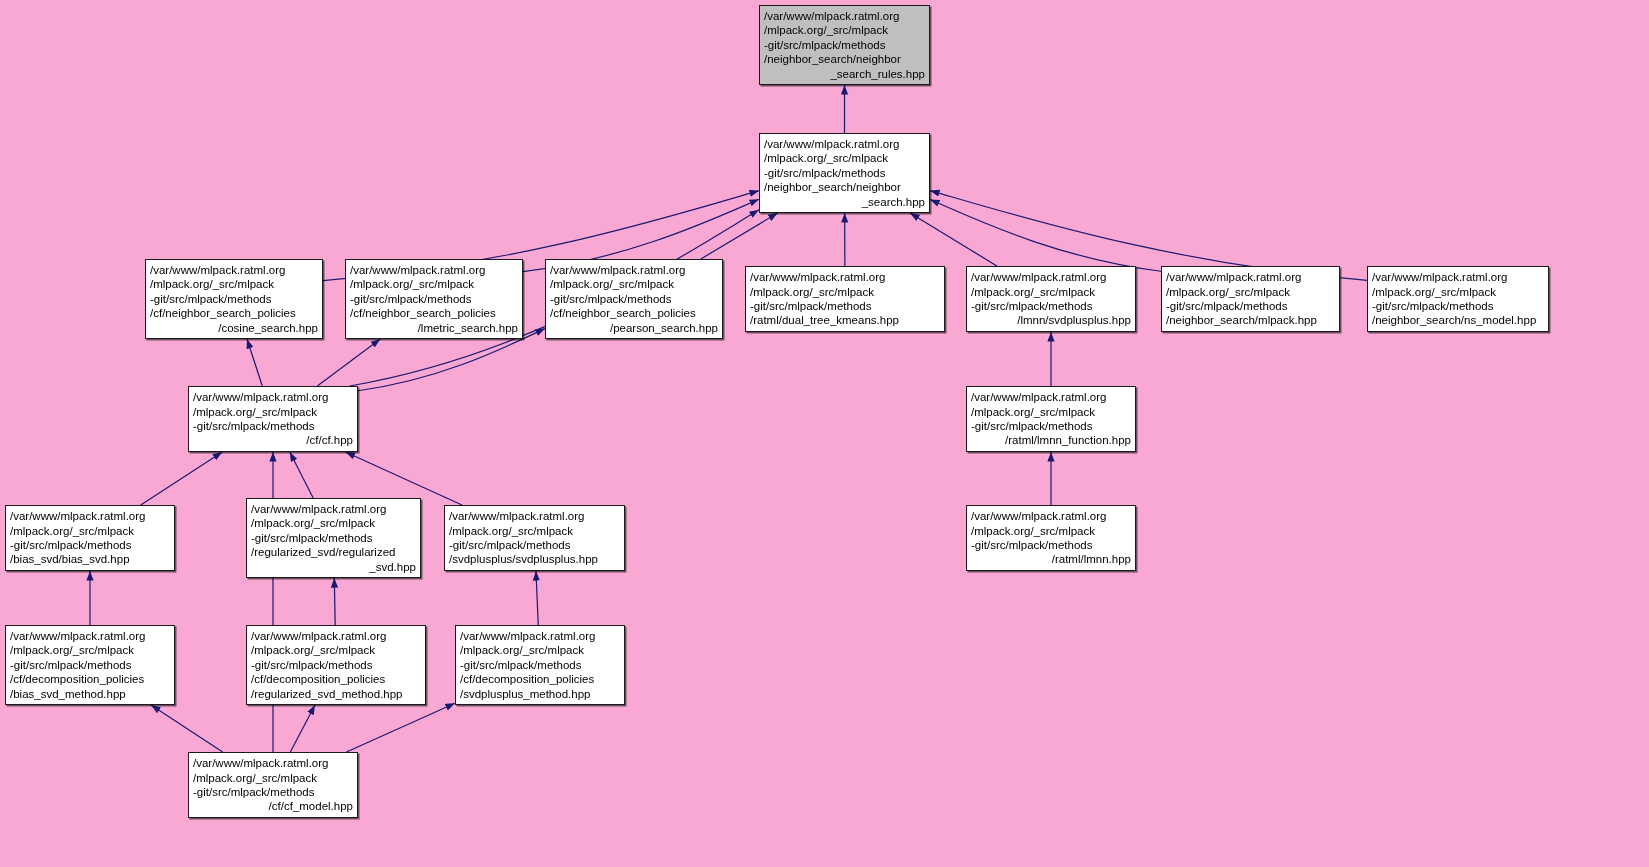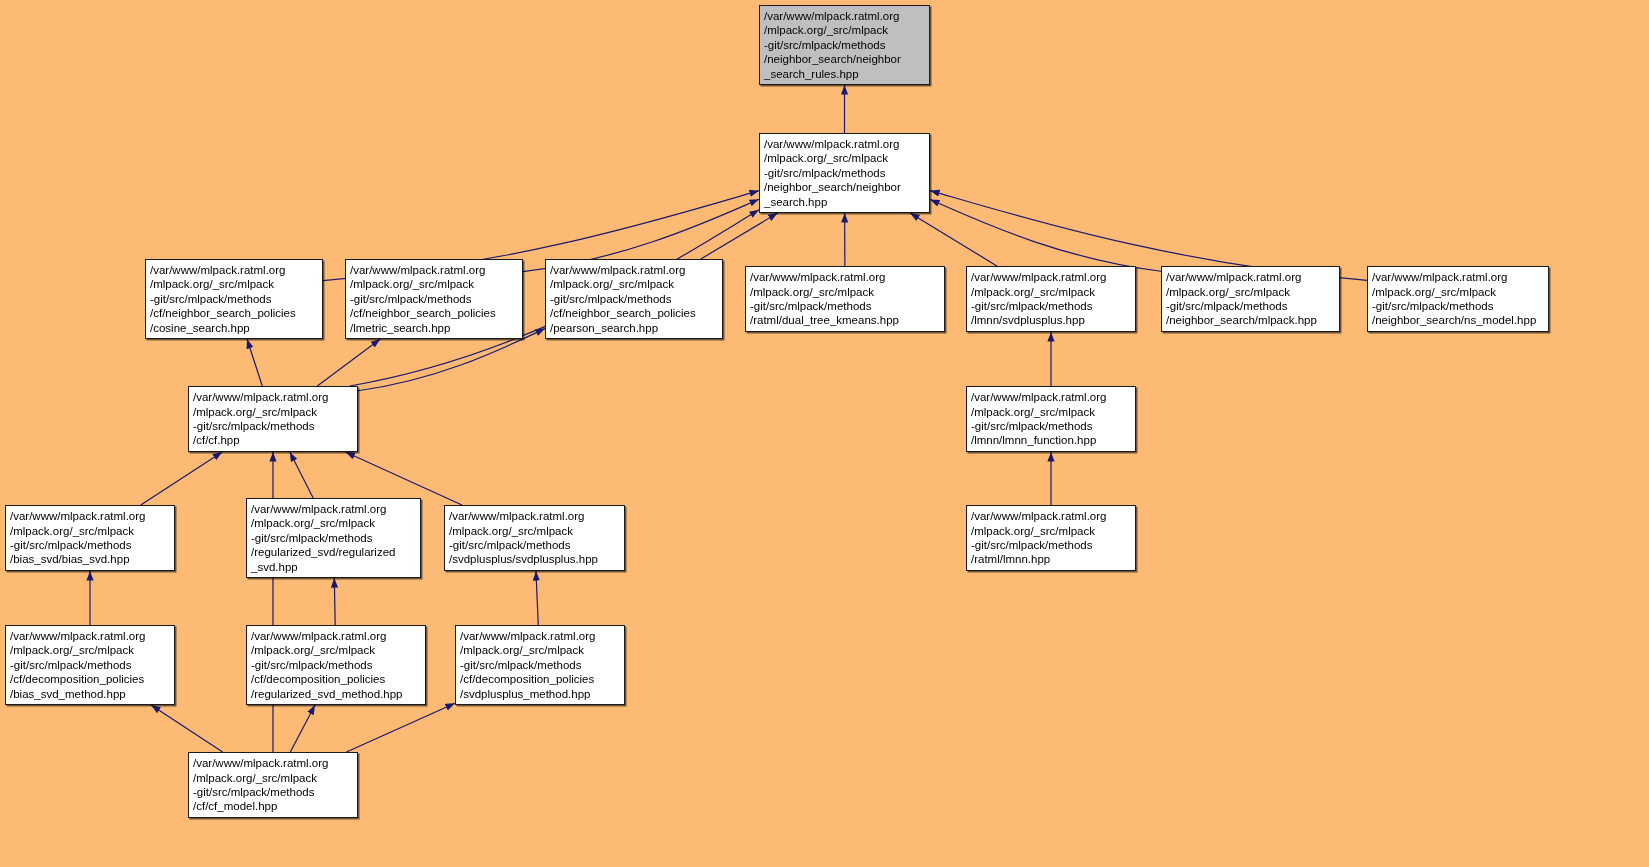--- a/index.html
+++ b/index.html
@@ -4,21 +4,21 @@
 <style>
   html, body {
     margin: 0;
     padding: 0;
     background: #ffffff;
   }
   #graph {
     position: relative;
     width: 1649px;
     height: 867px;
-    background: #fdba74;
+    background: #f9a8d4;
     font-family: "Liberation Sans", sans-serif;
     overflow: hidden;
   }
   #edges {
     position: absolute;
     left: 0;
     top: 0;
     width: 1649px;
     height: 867px;
     pointer-events: none;
@@ -44,21 +44,21 @@
     background: #bfbfbf;
   }
   .node .ln {
     display: block;
     width: 100%;
   }
   .node .ln.l {
     text-align: left;
   }
   .node .ln.c {
-    text-align: left;
+    text-align: right;
   }
 </style>
 </head>
 <body>
 
 <div id="graph">
   <svg id="edges" viewBox="0 0 1649 867">
     <defs>
       <marker id="arrow" markerWidth="9" markerHeight="9" refX="8" refY="3" orient="auto" markerUnits="strokeWidth">
         <path d="M0,0 L8,3 L0,6 z" fill="#191970"></path>
@@ -95,21 +95,21 @@
       <div class="node root" style="left: 759px; top: 5px; width: 171px; height: 80px;"><span class="ln l">/var/www/mlpack.ratml.org</span><span class="ln l">/mlpack.org/_src/mlpack</span><span class="ln l">-git/src/mlpack/methods</span><span class="ln l">/neighbor_search/neighbor</span><span class="ln c">_search_rules.hpp</span></div>
       <div class="node" style="left: 759px; top: 133px; width: 171px; height: 80px;"><span class="ln l">/var/www/mlpack.ratml.org</span><span class="ln l">/mlpack.org/_src/mlpack</span><span class="ln l">-git/src/mlpack/methods</span><span class="ln l">/neighbor_search/neighbor</span><span class="ln c">_search.hpp</span></div>
       <div class="node" style="left: 145px; top: 259px; width: 178px; height: 80px;"><span class="ln l">/var/www/mlpack.ratml.org</span><span class="ln l">/mlpack.org/_src/mlpack</span><span class="ln l">-git/src/mlpack/methods</span><span class="ln l">/cf/neighbor_search_policies</span><span class="ln c">/cosine_search.hpp</span></div>
       <div class="node" style="left: 345px; top: 259px; width: 178px; height: 80px;"><span class="ln l">/var/www/mlpack.ratml.org</span><span class="ln l">/mlpack.org/_src/mlpack</span><span class="ln l">-git/src/mlpack/methods</span><span class="ln l">/cf/neighbor_search_policies</span><span class="ln c">/lmetric_search.hpp</span></div>
       <div class="node" style="left: 545px; top: 259px; width: 178px; height: 80px;"><span class="ln l">/var/www/mlpack.ratml.org</span><span class="ln l">/mlpack.org/_src/mlpack</span><span class="ln l">-git/src/mlpack/methods</span><span class="ln l">/cf/neighbor_search_policies</span><span class="ln c">/pearson_search.hpp</span></div>
       <div class="node" style="left: 745px; top: 266px; width: 200px; height: 66px;"><span class="ln l">/var/www/mlpack.ratml.org</span><span class="ln l">/mlpack.org/_src/mlpack</span><span class="ln l">-git/src/mlpack/methods</span><span class="ln l">/ratml/dual_tree_kmeans.hpp</span></div>
       <div class="node" style="left: 966px; top: 266px; width: 170px; height: 66px;"><span class="ln l">/var/www/mlpack.ratml.org</span><span class="ln l">/mlpack.org/_src/mlpack</span><span class="ln l">-git/src/mlpack/methods</span><span class="ln c">/lmnn/svdplusplus.hpp</span></div>
       <div class="node" style="left: 1161px; top: 266px; width: 179px; height: 66px;"><span class="ln l">/var/www/mlpack.ratml.org</span><span class="ln l">/mlpack.org/_src/mlpack</span><span class="ln l">-git/src/mlpack/methods</span><span class="ln l">/neighbor_search/mlpack.hpp</span></div>
       <div class="node" style="left: 1367px; top: 266px; width: 182px; height: 66px;"><span class="ln l">/var/www/mlpack.ratml.org</span><span class="ln l">/mlpack.org/_src/mlpack</span><span class="ln l">-git/src/mlpack/methods</span><span class="ln l">/neighbor_search/ns_model.hpp</span></div>
       <div class="node" style="left: 188px; top: 386px; width: 170px; height: 66px;"><span class="ln l">/var/www/mlpack.ratml.org</span><span class="ln l">/mlpack.org/_src/mlpack</span><span class="ln l">-git/src/mlpack/methods</span><span class="ln c">/cf/cf.hpp</span></div>
-      <div class="node" style="left: 966px; top: 386px; width: 170px; height: 66px;"><span class="ln l">/var/www/mlpack.ratml.org</span><span class="ln l">/mlpack.org/_src/mlpack</span><span class="ln l">-git/src/mlpack/methods</span><span class="ln c">/lmnn/lmnn_function.hpp</span></div>
+      <div class="node" style="left: 966px; top: 386px; width: 170px; height: 66px;"><span class="ln l">/var/www/mlpack.ratml.org</span><span class="ln l">/mlpack.org/_src/mlpack</span><span class="ln l">-git/src/mlpack/methods</span><span class="ln c">/ratml/lmnn_function.hpp</span></div>
       <div class="node" style="left: 966px; top: 505px; width: 170px; height: 66px;"><span class="ln l">/var/www/mlpack.ratml.org</span><span class="ln l">/mlpack.org/_src/mlpack</span><span class="ln l">-git/src/mlpack/methods</span><span class="ln c">/ratml/lmnn.hpp</span></div>
       <div class="node" style="left: 5px; top: 505px; width: 170px; height: 66px;"><span class="ln l">/var/www/mlpack.ratml.org</span><span class="ln l">/mlpack.org/_src/mlpack</span><span class="ln l">-git/src/mlpack/methods</span><span class="ln l">/bias_svd/bias_svd.hpp</span></div>
       <div class="node" style="left: 246px; top: 498px; width: 175px; height: 80px;"><span class="ln l">/var/www/mlpack.ratml.org</span><span class="ln l">/mlpack.org/_src/mlpack</span><span class="ln l">-git/src/mlpack/methods</span><span class="ln l">/regularized_svd/regularized</span><span class="ln c">_svd.hpp</span></div>
       <div class="node" style="left: 444px; top: 505px; width: 181px; height: 66px;"><span class="ln l">/var/www/mlpack.ratml.org</span><span class="ln l">/mlpack.org/_src/mlpack</span><span class="ln l">-git/src/mlpack/methods</span><span class="ln l">/svdplusplus/svdplusplus.hpp</span></div>
       <div class="node" style="left: 5px; top: 625px; width: 170px; height: 80px;"><span class="ln l">/var/www/mlpack.ratml.org</span><span class="ln l">/mlpack.org/_src/mlpack</span><span class="ln l">-git/src/mlpack/methods</span><span class="ln l">/cf/decomposition_policies</span><span class="ln l">/bias_svd_method.hpp</span></div>
       <div class="node" style="left: 246px; top: 625px; width: 180px; height: 80px;"><span class="ln l">/var/www/mlpack.ratml.org</span><span class="ln l">/mlpack.org/_src/mlpack</span><span class="ln l">-git/src/mlpack/methods</span><span class="ln l">/cf/decomposition_policies</span><span class="ln l">/regularized_svd_method.hpp</span></div>
       <div class="node" style="left: 455px; top: 625px; width: 170px; height: 80px;"><span class="ln l">/var/www/mlpack.ratml.org</span><span class="ln l">/mlpack.org/_src/mlpack</span><span class="ln l">-git/src/mlpack/methods</span><span class="ln l">/cf/decomposition_policies</span><span class="ln l">/svdplusplus_method.hpp</span></div>
       <div class="node" style="left: 188px; top: 752px; width: 170px; height: 66px;"><span class="ln l">/var/www/mlpack.ratml.org</span><span class="ln l">/mlpack.org/_src/mlpack</span><span class="ln l">-git/src/mlpack/methods</span><span class="ln c">/cf/cf_model.hpp</span></div>
     </div>
 </div>

